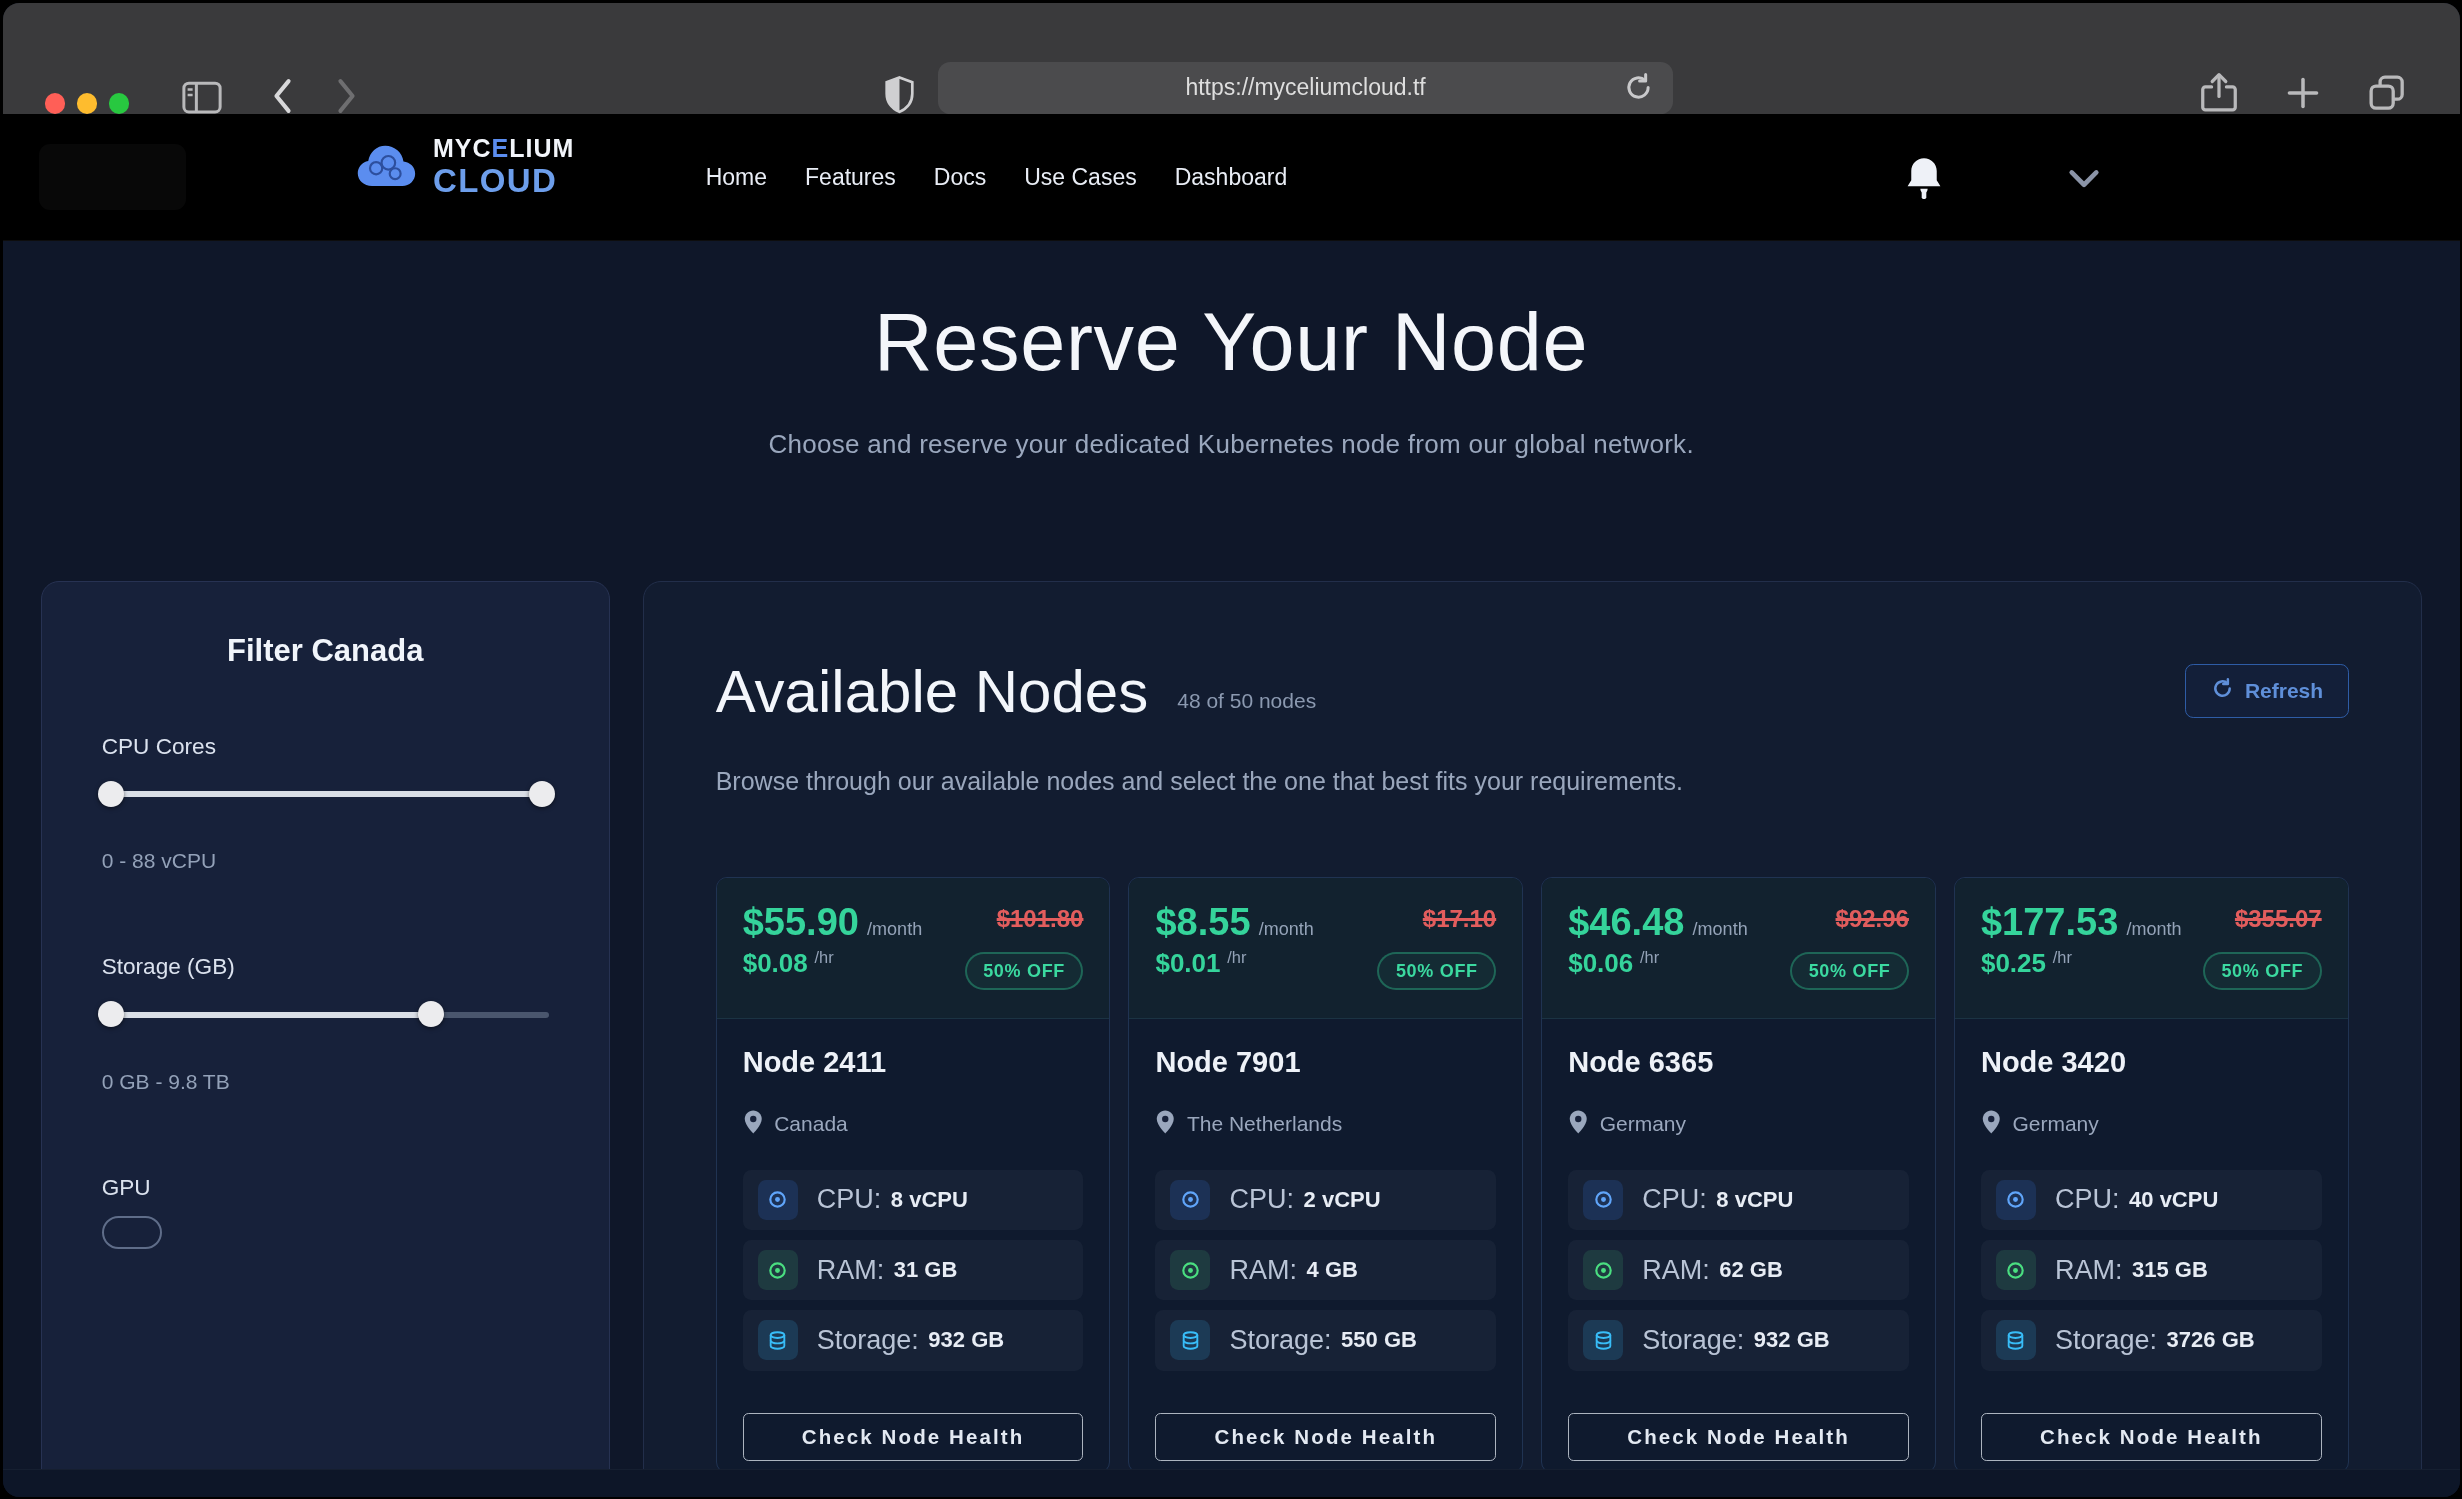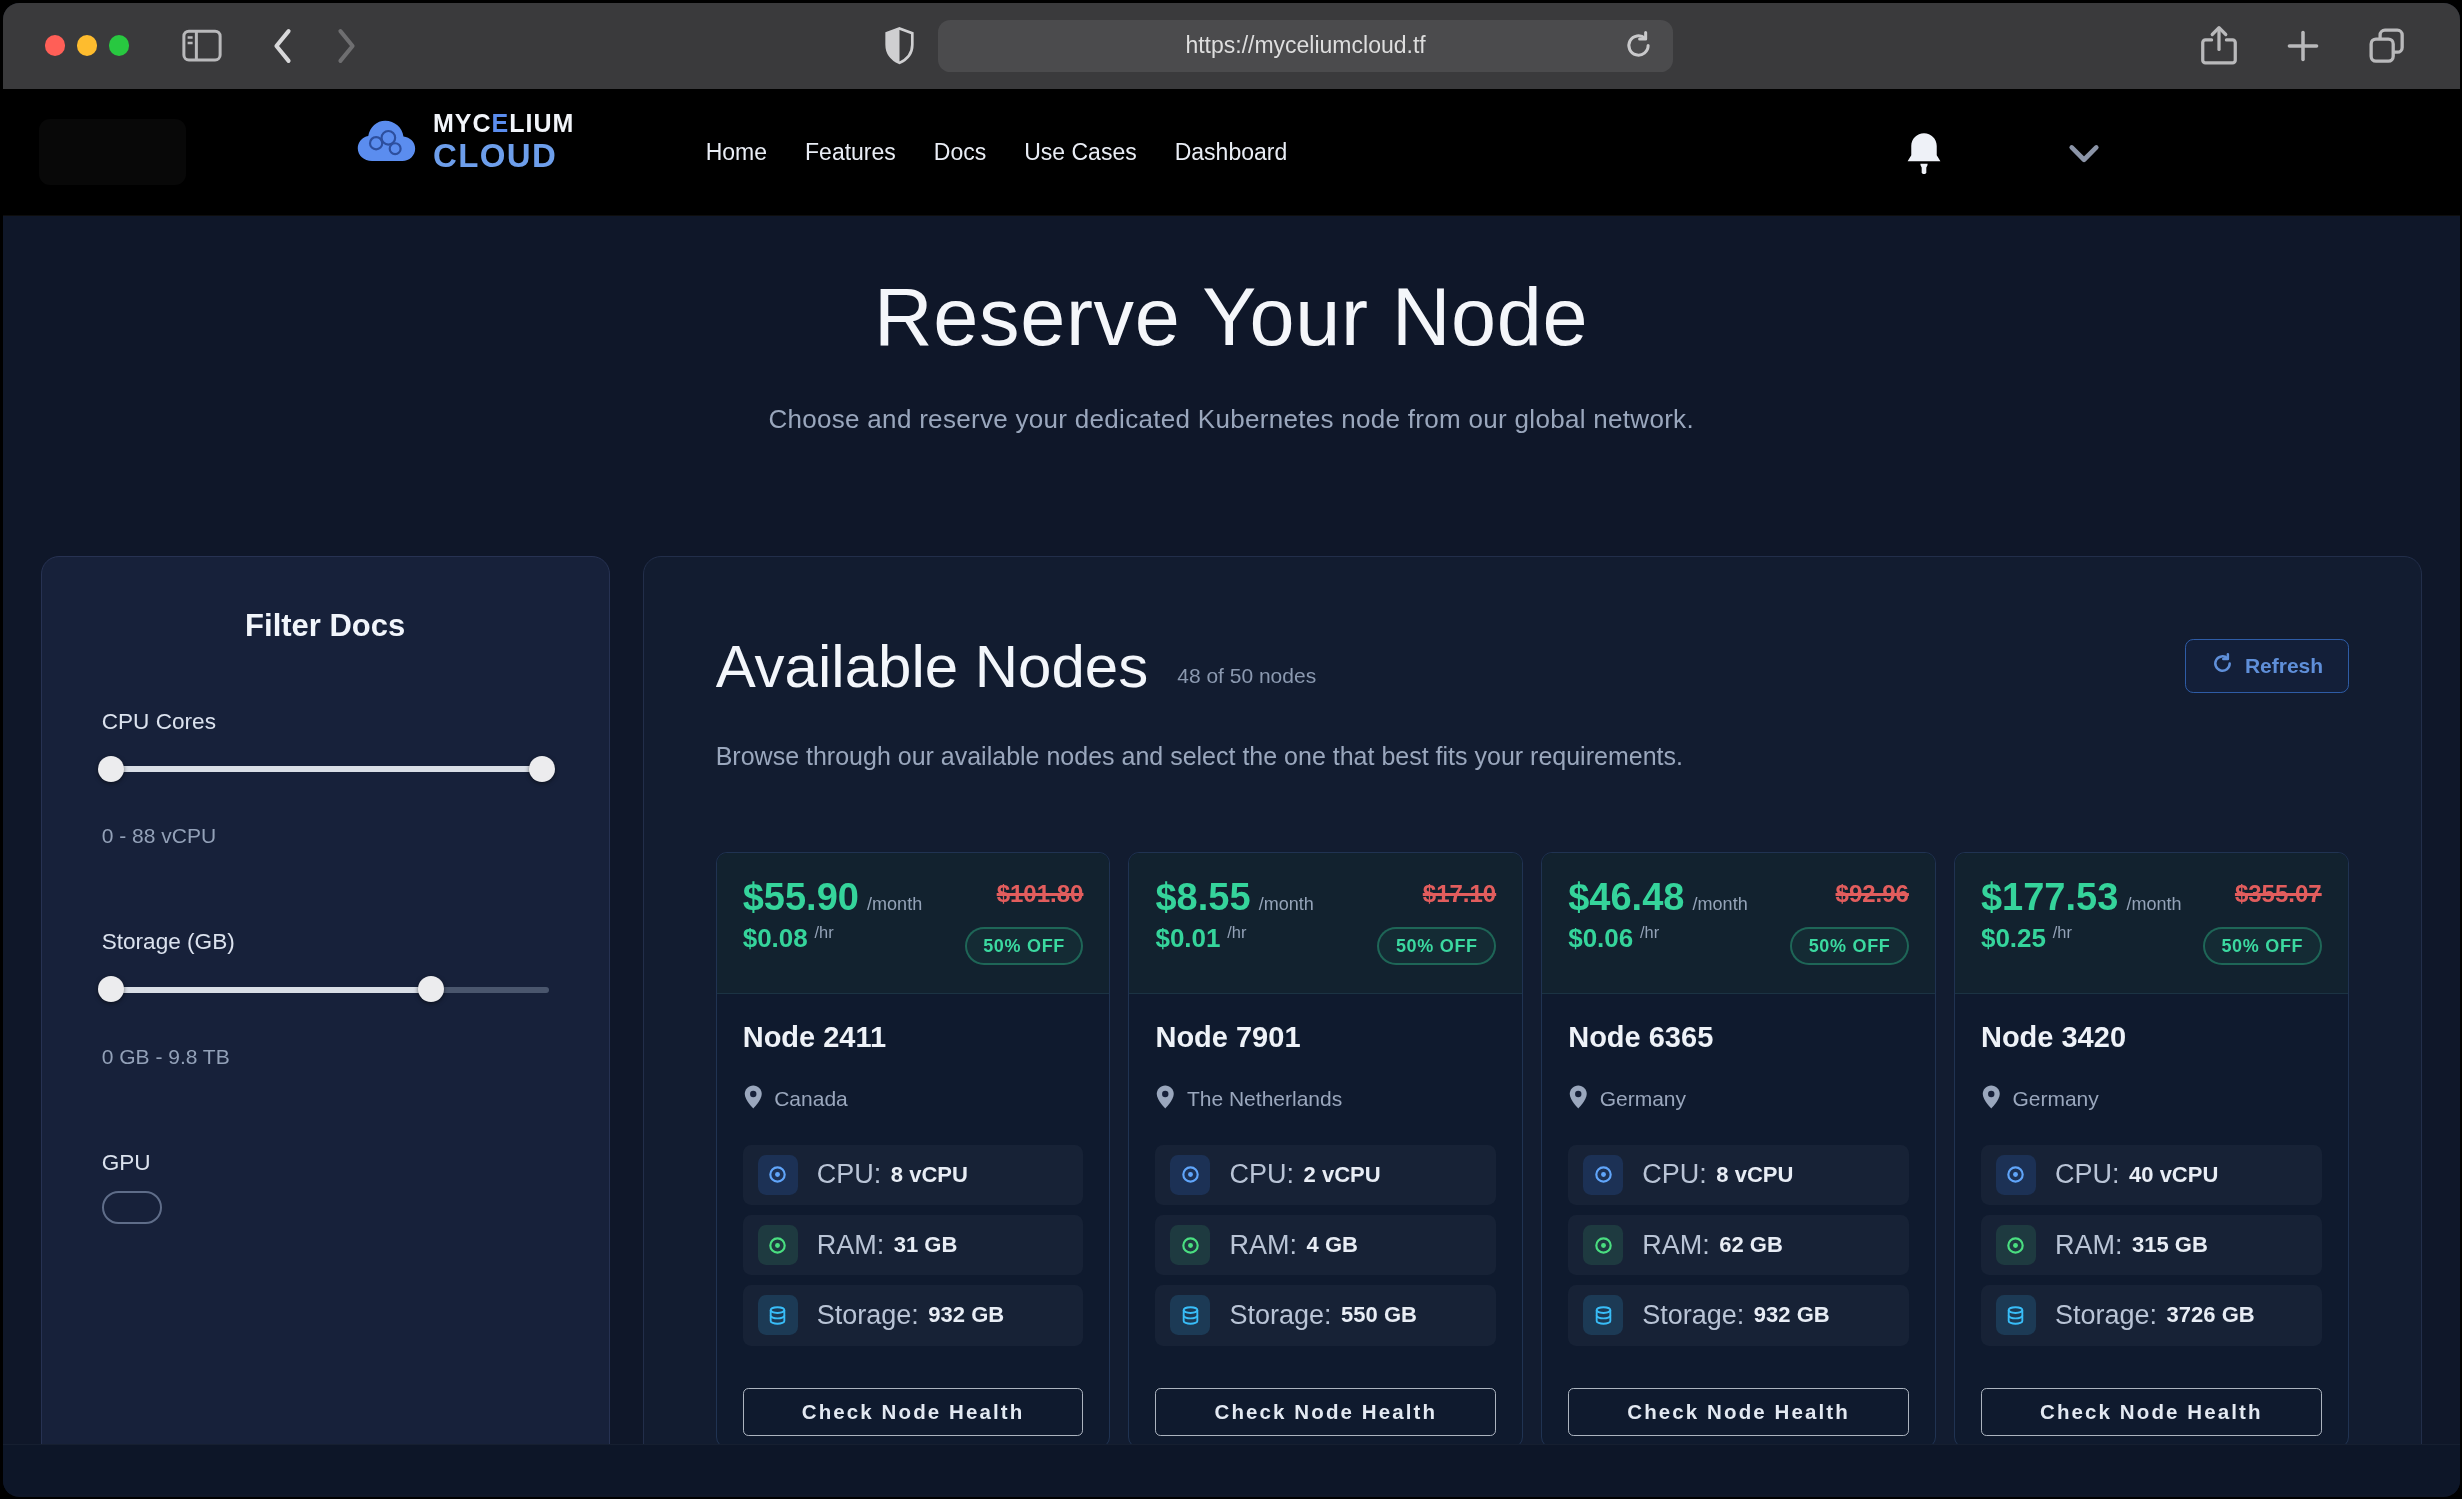--- a/index.html
+++ b/index.html
@@ -1,20 +1,20 @@
 <!DOCTYPE html>
 <html style="font-size:11px"><head>
 <meta charset="utf-8">
 <style>
   * { margin:0; padding:0; box-sizing:border-box; }
   html,body { width:2462px; height:1499px; background:#000; font-family:"Liberation Sans", sans-serif; overflow:hidden; }
   .window { position:absolute; left:2.7px; top:2.7px; width:2457px; height:1494px; border-radius:16.4px; overflow:hidden; background:#0f1729; }
 
   
-  .chrome { height:86px; background:#3a3a3c; display:flex; align-items:center; position:relative; }
+  .chrome { height:111px; background:#3a3a3c; display:flex; align-items:flex-end; position:relative; }
   .traffic { display:flex; gap:11.6px; margin-left:42px; }
   .light { width:20.5px; height:20.5px; border-radius:50%; }
   .chrome-icon { display:flex; align-items:center; justify-content:center; }
   .sidebar-i { margin-left:53px; }
   .nav-arrows { display:flex; gap:41px; margin-left:49px; }
   .spacer { flex:1; }
   .shield-i { margin-right:23px; }
   .urlbar { width:735px; height:52px; background:#4b4b4d; border-radius:12.3px; display:flex; align-items:center; justify-content:center; position:relative; }
   .url-text { font-size:23px; color:#dedede; }
   .reload-i { position:absolute; right:18px; top:9.6px; }
@@ -206,21 +206,21 @@
     </div>
 
     <div class="hero">
       <h1>Reserve Your Node</h1>
       <p>Choose and reserve your dedicated Kubernetes node from our global network.</p>
     </div>
 
     <div class="content">
 
       <div class="filter-panel">
-        <div class="filter-title">Filter Docs</div>
+        <div class="filter-title">Filter Canada</div>
 
         <div class="fgroup">
           <div class="flabel">CPU Cores</div>
           <div class="slider">
             <div class="track">
               <div class="range" style="width: 100%;">
                 <div class="handle right"></div>
               </div>
             </div>
             <div class="handle left"></div>

